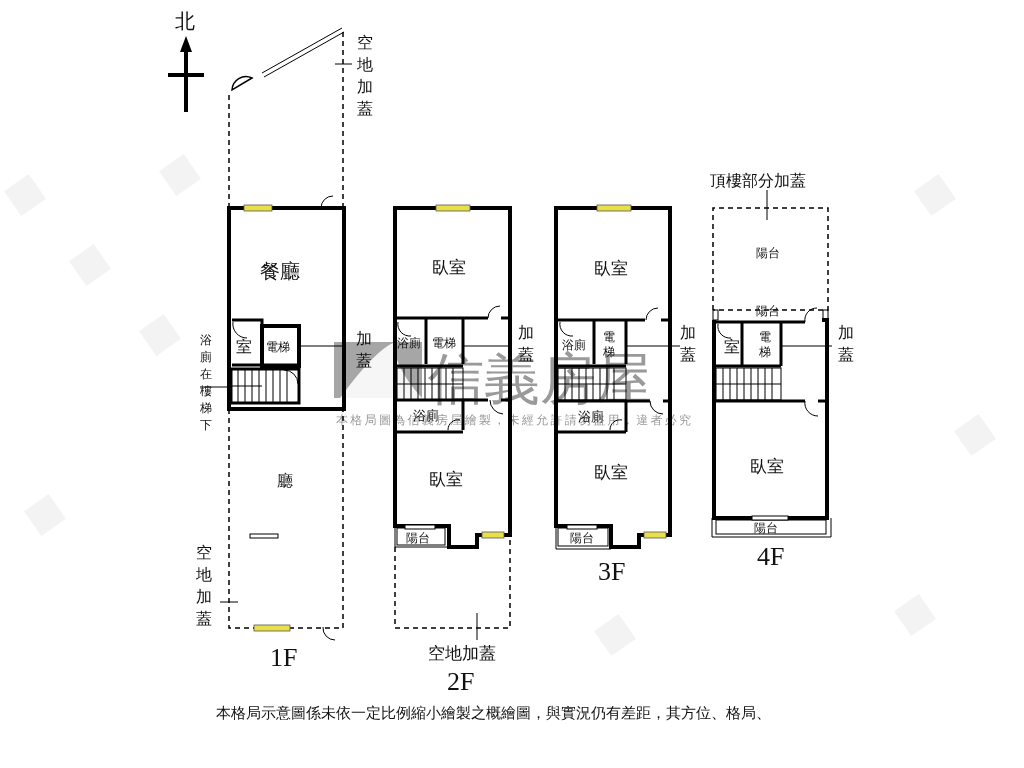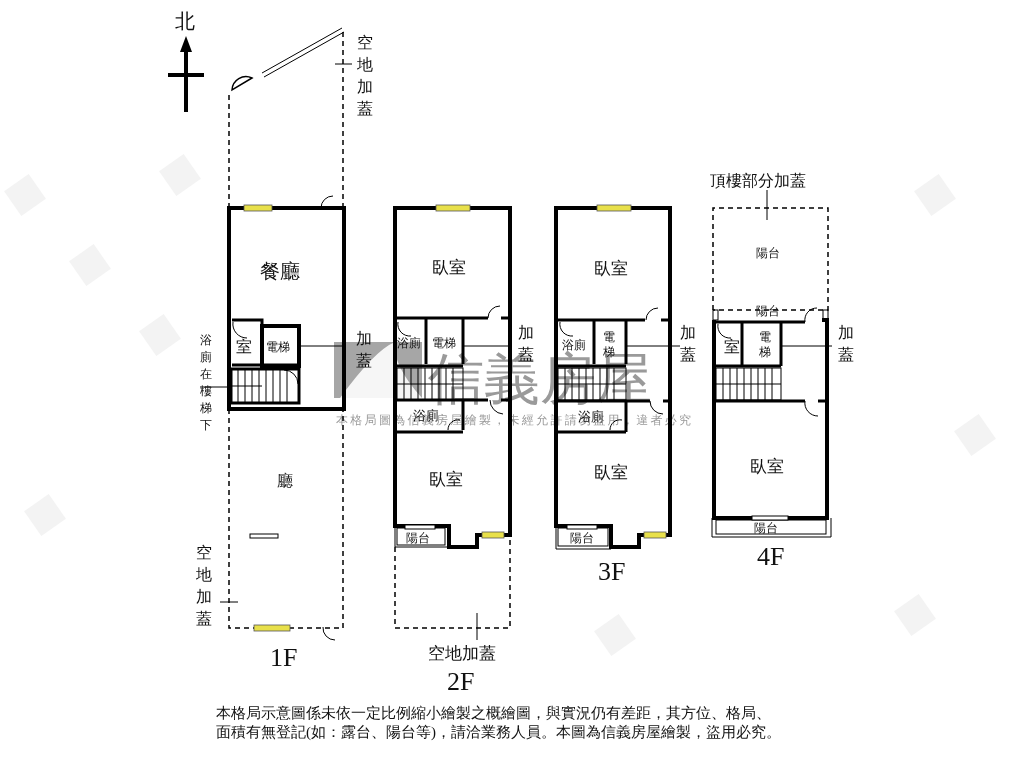--- a/index.html
+++ b/index.html
@@ -229,14 +229,13 @@
   <text class="lbl" x="724" y="352" font-size="16">室</text>
   <text class="lbl" x="759" y="341" font-size="12"><tspan x="759" dy="0">電</tspan><tspan x="759" dy="15">梯</tspan></text>
   <text class="lbl" x="750" y="472" font-size="17">臥室</text>
   <text class="lbl" x="754" y="532" font-size="12">陽台</text>
   <text class="lbl" x="838" y="338" font-size="16"><tspan x="838" dy="0">加</tspan><tspan x="838" dy="22">蓋</tspan></text>
   <text class="floor" x="757" y="565">4F</text>
 </svg>
 
 <div class="disclaimer">
   <div>本格局示意圖係未依一定比例縮小繪製之概繪圖，與實況仍有差距，其方位、格局、</div>
-  <div>面積有無登記(如：露台、陽台等)，請洽業務人員。本圖為信義房屋繪製，盜用必究。</div>
 </div>
 
 </body></html>

